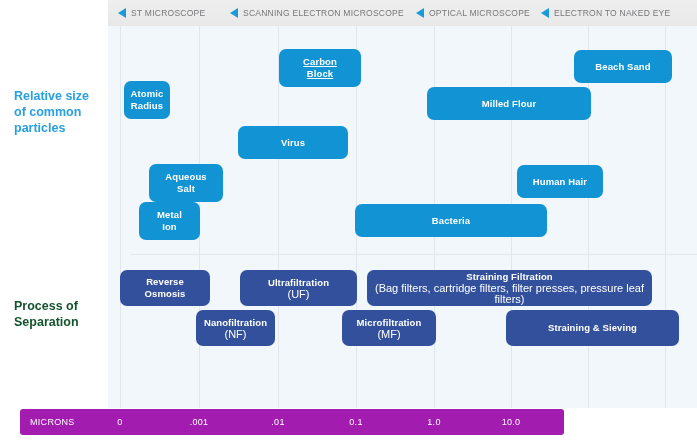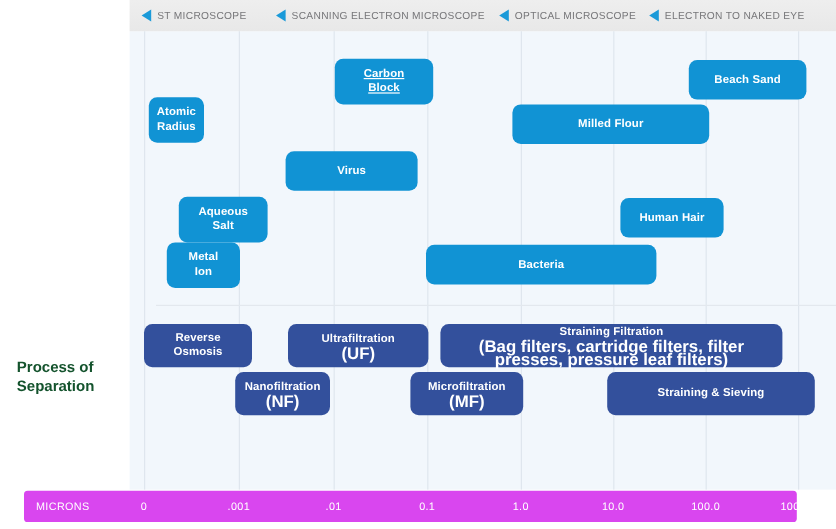--- a/index.html
+++ b/index.html
@@ -105,36 +105,36 @@
     box-sizing: border-box;
     padding: 0 4px;
     line-height: 12px;
   }
   .pill .pill-main {
     font-size: 9.5px;
     font-weight: bold;
     letter-spacing: 0.1px;
   }
   .pill .pill-sub {
-    font-size: 14px;
-    font-weight: bold;
+    font-size: 11px;
+    font-weight: normal;
     line-height: 11px;
   }
   .pill.particle { background: #1193d4; }
   .pill.process  { background: #33509c; }
   .pill.wide .pill-main { font-size: 9.5px; }
 
   
   .axis-bar {
     position: absolute;
     left: 20px;
     top: 409px;
-    width: 644px;
-    height: 26px;
-    background: #d946ef;
+    width: 544px;
+    height: 26px;
+    background: #a21caf;
     border-radius: 3px;
   }
   .axis-text {
     position: absolute;
     top: 0;
     height: 26px;
     display: flex;
     align-items: center;
     color: #ffffff;
     font-size: 9px;
@@ -177,20 +177,25 @@
           <span class="header-arrow"></span>
           <span class="header-label">OPTICAL MICROSCOPE</span>
         </div>
         <div class="header-item" style="left: 433px; width: 165px;">
           <span class="header-arrow"></span>
           <span class="header-label">ELECTRON TO NAKED EYE</span>
         </div>
       </div>
   </div>
 
+  <div class="row-title" id="title-particles">
+      <div>Relative size</div>
+      <div>of common</div>
+      <div>particles</div>
+    </div>
   <div class="row-title" id="title-process">
       <div>Process of</div>
       <div>Separation</div>
     </div>
 
   <div id="particles-layer">
       <div class="pill particle" style="left: 124px; top: 81px; width: 46px; height: 38px;">
         <div class="pill-main">Atomic</div>
         <div class="pill-main">Radius</div>
       </div>

